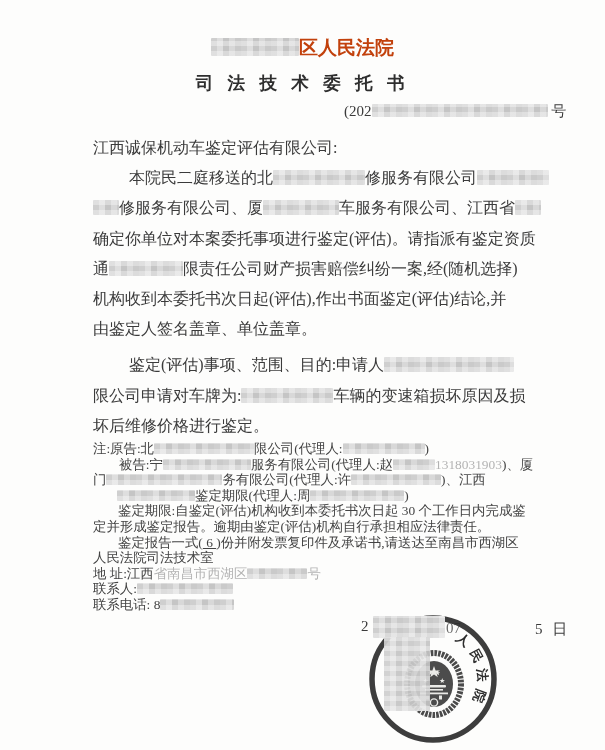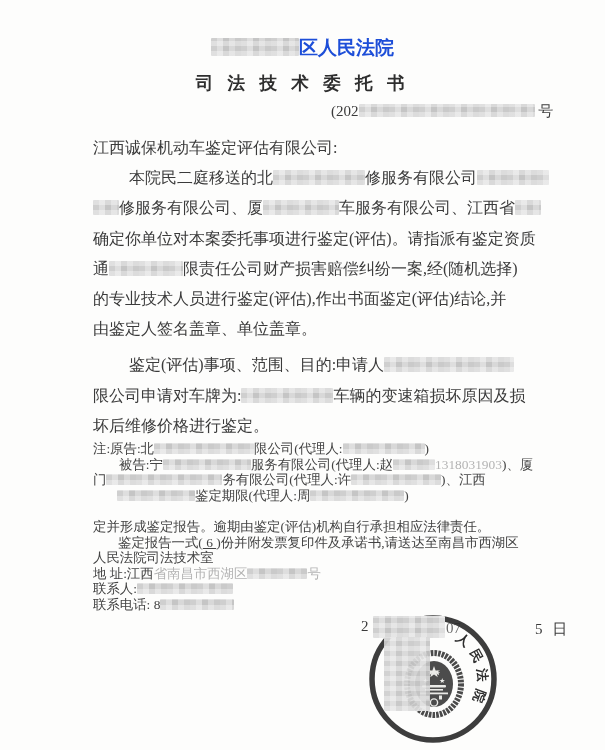--- a/index.html
+++ b/index.html
@@ -14,25 +14,25 @@
   
   .mosaic{display:inline-block;height:15px;vertical-align:-2px;border-radius:1px;
     background-image:
       repeating-linear-gradient(0deg, rgba(255,255,255,.35) 0 5px, rgba(0,0,0,0) 5px 10px),
       repeating-linear-gradient(90deg,#cfcfcf 0 6px,#dedede 6px 12px,#c5c5c5 12px 18px,#d8d8d8 18px 24px,#cacaca 24px 30px);
   }
   .faint{color:#9a9a9a;opacity:.75;}
   .uline{text-decoration:underline;}
 
   
-  #hdr-court{top:35px;left:0;width:605px;text-align:center;font-size:19px;font-weight:bold;color:#1d4ed8;}
+  #hdr-court{top:35px;left:0;width:605px;text-align:center;font-size:19px;font-weight:bold;color:#c2410c;}
   #hdr-court .mosaic{height:18px;vertical-align:-2px;}
   #hdr-title{top:71px;left:0;width:605px;text-align:center;font-size:17.5px;font-weight:bold;
              letter-spacing:5px;color:#2e2e2e;}
-  #hdr-docno{top:102px;left:331px;font-size:15px;}
+  #hdr-docno{top:102px;left:344px;font-size:15px;}
   #hdr-docno .mosaic{height:13px;vertical-align:-1px;}
 
   
   #body{top:133px;left:93px;width:460px;font-size:16px;color:#3b3b3b;}
   #body .tline{height:30.2px;line-height:30.2px;}
   #body .mosaic{height:15px;}
 
   
   #notes{top:441px;left:93px;width:470px;font-size:13.4px;color:#434343;}
   #notes .tline{height:15.6px;line-height:15.6px;}
@@ -73,33 +73,33 @@
   <div id="hdr-docno" class="abs">
       <div class="tline"><span>(202</span><span class="mosaic" style="width: 176px;"></span><span> 号</span></div>
     </div>
 
   <div id="body" class="abs">
       <div class="tline"><span>江西诚保机动车鉴定评估有限公司:</span></div>
       <div class="tline"><span class="sp" style="width: 36px;"></span><span>本院民二庭移送的北</span><span class="mosaic" style="width: 92px;"></span><span>修服务有限公司</span><span class="mosaic" style="width: 72px;"></span></div>
       <div class="tline"><span class="mosaic" style="width: 26px;"></span><span>修服务有限公司、厦</span><span class="mosaic" style="width: 76px;"></span><span>车服务有限公司、江西省</span><span class="mosaic" style="width: 26px;"></span></div>
       <div class="tline"><span>确定你单位对本案委托事项进行鉴定(评估)。请指派有鉴定资质</span></div>
       <div class="tline"><span>通</span><span class="mosaic" style="width: 74px;"></span><span>限责任公司财产损害赔偿纠纷一案,经(随机选择)</span></div>
-      <div class="tline"><span>的专业技术人员进行鉴定(评估),作出书面鉴定(评估)结论,并</span></div>
+      <div class="tline"><span>机构收到本委托书次日起(评估),作出书面鉴定(评估)结论,并</span></div>
       <div class="tline"><span>由鉴定人签名盖章、单位盖章。</span></div>
       <div class="tline" style="margin-top: 6px;"><span class="sp" style="width: 36px;"></span><span>鉴定(评估)事项、范围、目的:申请人</span><span class="mosaic" style="width: 130px;"></span></div>
       <div class="tline"><span>限公司申请对车牌为:</span><span class="mosaic" style="width: 92px;"></span><span>车辆的变速箱损坏原因及损</span></div>
       <div class="tline"><span>坏后维修价格进行鉴定。</span></div>
     </div>
 
   <div id="notes" class="abs">
       <div class="tline"><span>注:原告:北</span><span class="mosaic" style="width: 100px;"></span><span>限公司(代理人:</span><span class="mosaic" style="width: 82px;"></span><span>)</span></div>
       <div class="tline"><span class="sp" style="width: 26px;"></span><span>被告:宁</span><span class="mosaic" style="width: 88px;"></span><span>服务有限公司(代理人:赵</span><span class="mosaic" style="width: 42px;"></span><span class="faint">1318031903</span><span>)、厦</span></div>
       <div class="tline"><span>门</span><span class="mosaic" style="width: 116px;"></span><span>务有限公司(代理人:许</span><span class="mosaic" style="width: 90px;"></span><span>)、江西</span></div>
       <div class="tline"><span class="sp" style="width: 24px;"></span><span class="mosaic" style="width: 78px;"></span><span>鉴定期限(代理人:周</span><span class="mosaic" style="width: 94px;"></span><span>)</span></div>
-      <div class="tline"><span class="sp" style="width: 25px;"></span></div>
+      <div class="tline"><span class="sp" style="width: 25px;"></span><span>鉴定期限:自鉴定(评估)机构收到本委托书次日起 30 个工作日内完成鉴</span></div>
       <div class="tline"><span>定并形成鉴定报告。逾期由鉴定(评估)机构自行承担相应法律责任。</span></div>
       <div class="tline"><span class="sp" style="width: 25px;"></span><span>鉴定报告一式(</span><span class="uline"> 6 </span><span>)份并附发票复印件及承诺书,请送达至南昌市西湖区</span></div>
       <div class="tline"><span>人民法院司法技术室</span></div>
       <div class="tline"><span>地 址:江西</span><span class="faint">省南昌市西湖区</span><span class="mosaic" style="width: 60px;"></span><span class="faint">号</span></div>
       <div class="tline"><span>联系人:</span><span class="mosaic" style="width: 96px;"></span></div>
       <div class="tline"><span>联系电话: 8</span><span class="mosaic" style="width: 74px;"></span></div>
     </div>
 
   <span class="abs dtxt" style="left:361px;top:618px;">2</span>
   <span class="abs dtxt faint" style="left:446px;top:620px;">07</span>

